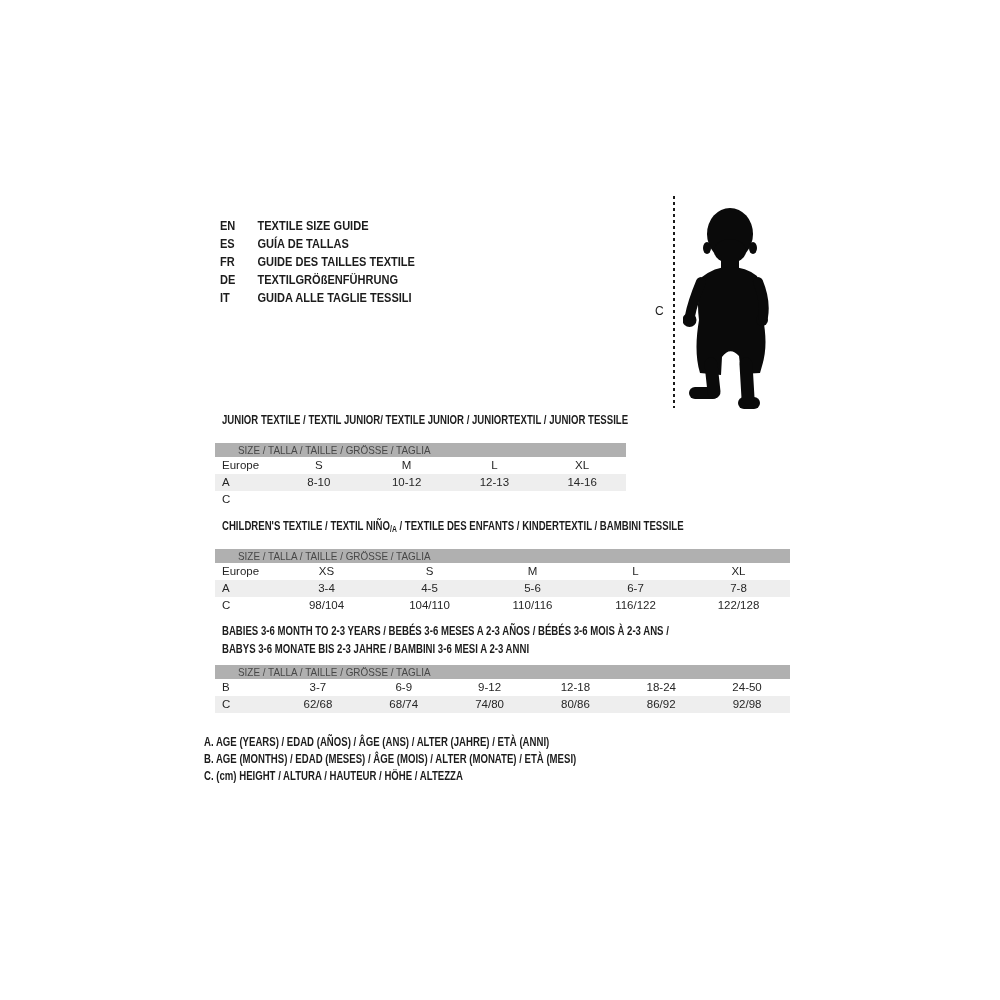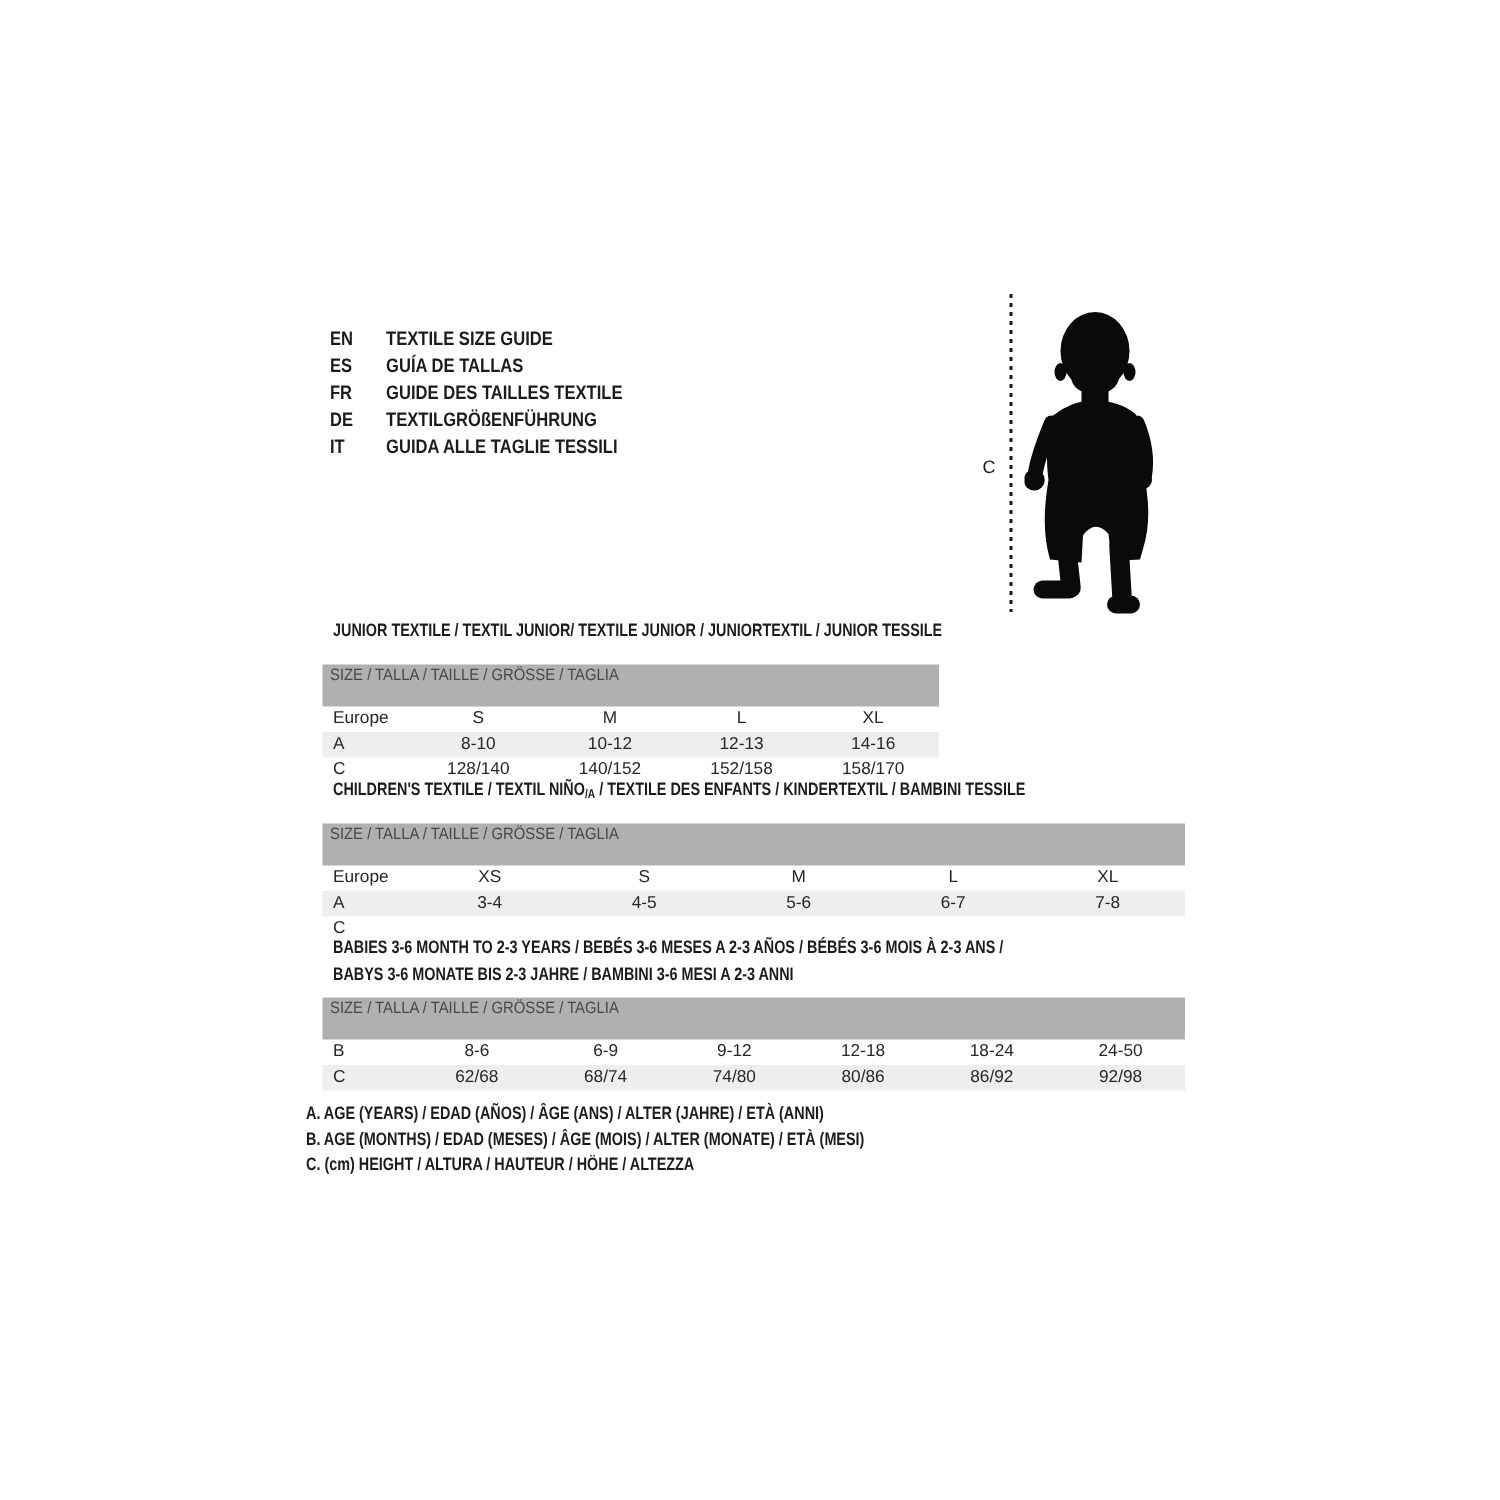--- a/index.html
+++ b/index.html
@@ -27,21 +27,21 @@
   #title0{top:411px;}
   #title1{top:517px;}
   #title2{top:622px;}
   .sub{font-size:8.5px;vertical-align:-2px;letter-spacing:0;}
 
   
   .size-table{position:absolute;left:215px;font-size:11.5px;color:#262626;}
   #table0{top:443px;width:411px;}
   #table1{top:549px;width:575px;}
   #table2{top:665px;width:575px;}
-  .band{height:28px;line-height:14px;background:#b0b0b0;color:#474747;font-size:11px;padding-left:5px;box-sizing:border-box;}
+  .band{height:14px;line-height:14px;background:#b0b0b0;color:#474747;font-size:11px;padding-left:23px;box-sizing:border-box;}
   .trow{display:flex;height:17px;line-height:17px;}
   .trow.shaded{background:#eeeeee;}
   .tlabel{width:60px;padding-left:7px;box-sizing:border-box;text-align:left;}
   .tcells{flex:1;display:flex;}
   .tcell{flex:1;text-align:center;}
 
   
   .legend{position:absolute;left:204px;top:734px;}
   .legend-line{font-weight:bold;font-size:12px;line-height:17px;color:#1c1c1c;}
 </style>
@@ -115,26 +115,20 @@
         <div class="tlabel">A</div>
         <div class="tcells">
           <div class="tcell">8-10</div>
           <div class="tcell">10-12</div>
           <div class="tcell">12-13</div>
           <div class="tcell">14-16</div>
         </div>
       </div>
       <div class="trow">
         <div class="tlabel">C</div>
-        <div class="tcells">
-          <div class="tcell">128/140</div>
-          <div class="tcell">140/152</div>
-          <div class="tcell">152/158</div>
-          <div class="tcell">158/170</div>
-        </div>
       </div>
     </div>
 
   <div class="sec-title cx" id="title1">
       <div class="title-line"><span>CHILDREN'S TEXTILE / TEXTIL NIÑO</span><span class="sub">/A</span><span> / TEXTILE DES ENFANTS / KINDERTEXTIL / BAMBINI TESSILE</span></div>
     </div>
   <div class="size-table" id="table1">
       <div class="band"><span class="cx90">SIZE / TALLA / TAILLE / GRÖSSE / TAGLIA</span></div>
       <div class="trow">
         <div class="tlabel">Europe</div>
@@ -151,33 +145,40 @@
         <div class="tcells">
           <div class="tcell">3-4</div>
           <div class="tcell">4-5</div>
           <div class="tcell">5-6</div>
           <div class="tcell">6-7</div>
           <div class="tcell">7-8</div>
         </div>
       </div>
       <div class="trow">
         <div class="tlabel">C</div>
+        <div class="tcells">
+          <div class="tcell">98/104</div>
+          <div class="tcell">104/110</div>
+          <div class="tcell">110/116</div>
+          <div class="tcell">116/122</div>
+          <div class="tcell">122/128</div>
+        </div>
       </div>
     </div>
 
   <div class="sec-title cx" id="title2">
       <div class="title-line"><span>BABIES 3-6 MONTH TO 2-3 YEARS / BEBÉS 3-6 MESES A 2-3 AÑOS / BÉBÉS 3-6 MOIS À 2-3 ANS /</span></div>
       <div class="title-line"><span>BABYS 3-6 MONATE BIS 2-3 JAHRE / BAMBINI 3-6 MESI A 2-3 ANNI</span></div>
     </div>
   <div class="size-table" id="table2">
       <div class="band"><span class="cx90">SIZE / TALLA / TAILLE / GRÖSSE / TAGLIA</span></div>
       <div class="trow">
         <div class="tlabel">B</div>
         <div class="tcells">
-          <div class="tcell">8-6</div>
+          <div class="tcell">3-7</div>
           <div class="tcell">6-9</div>
           <div class="tcell">9-12</div>
           <div class="tcell">12-18</div>
           <div class="tcell">18-24</div>
           <div class="tcell">24-50</div>
         </div>
       </div>
       <div class="trow shaded">
         <div class="tlabel">C</div>
         <div class="tcells">

